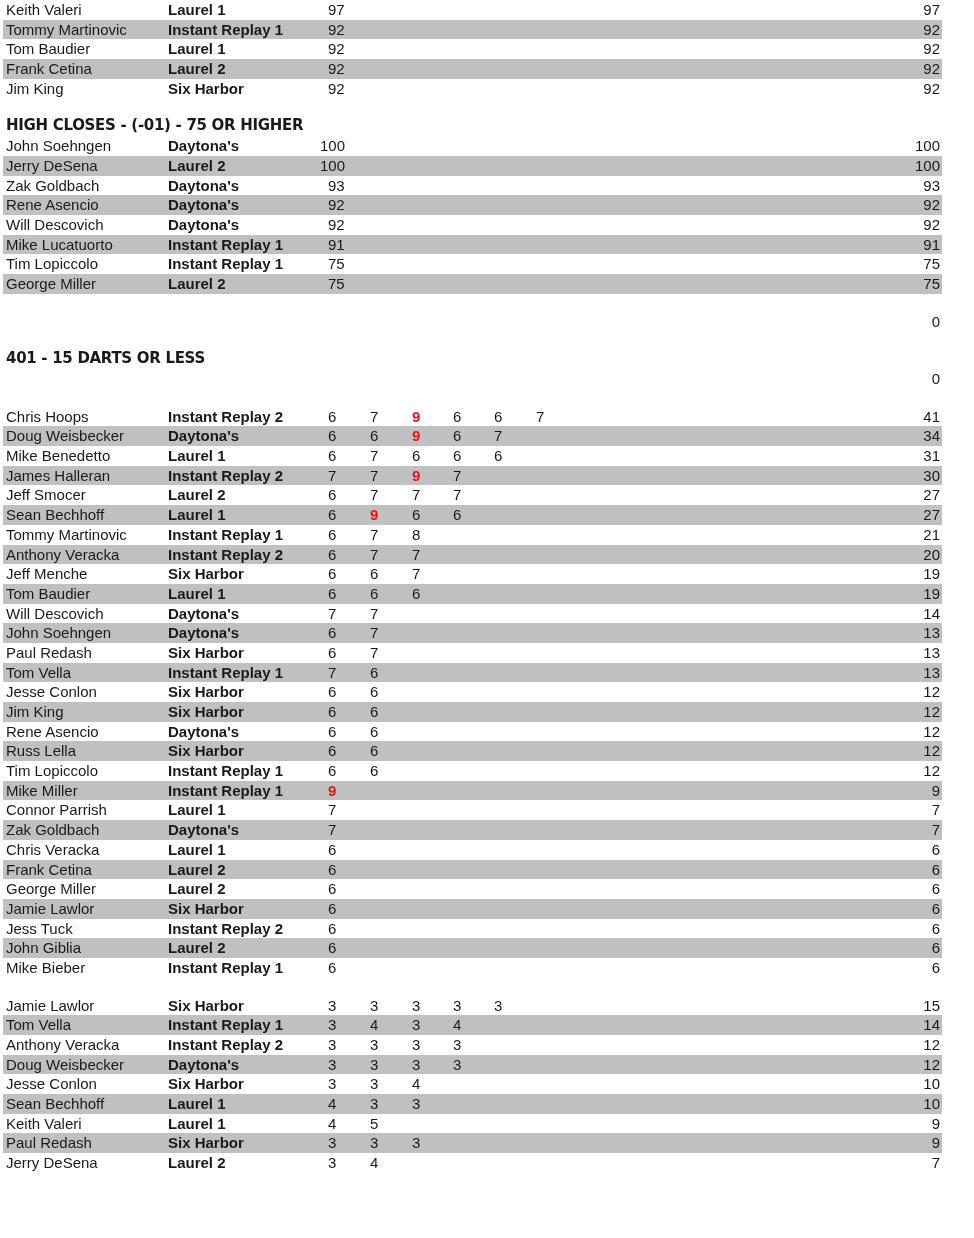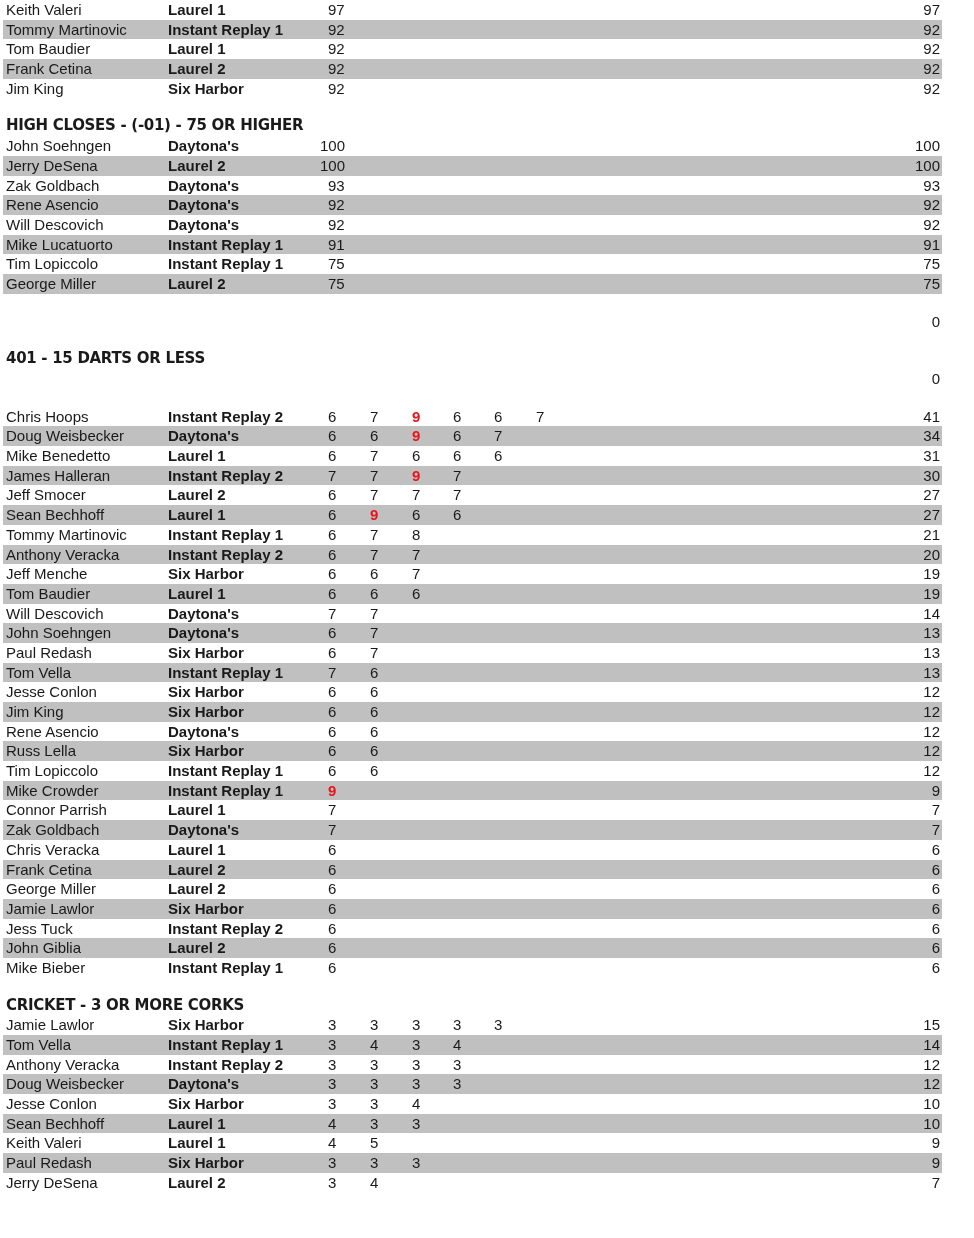--- a/index.html
+++ b/index.html
@@ -269,21 +269,21 @@
         <span class="total">12</span>
       </div>
       <div class="row">
         <span class="name">Tim Lopiccolo</span>
         <span class="team">Instant Replay 1</span>
         <span class="v" style="left: 325px;">6</span>
         <span class="v" style="left: 367px;">6</span>
         <span class="total">12</span>
       </div>
       <div class="row shade">
-        <span class="name">Mike Crowder</span>
+        <span class="name">Mike Miller</span>
         <span class="team">Instant Replay 1</span>
         <span class="v hl" style="left: 325px;">9</span>
         <span class="total">9</span>
       </div>
       <div class="row">
         <span class="name">Connor Parrish</span>
         <span class="team">Laurel 1</span>
         <span class="v" style="left: 325px;">7</span>
         <span class="total">7</span>
       </div>
@@ -331,21 +331,20 @@
       </div>
       <div class="row">
         <span class="name">Mike Bieber</span>
         <span class="team">Instant Replay 1</span>
         <span class="v" style="left: 325px;">6</span>
         <span class="total">6</span>
       </div>
     </div>
     <div class="section">
       <div class="spacer"></div>
-      <div class="heading">CRICKET - 3 OR MORE CORKS</div>
       <div class="row">
         <span class="name">Jamie Lawlor</span>
         <span class="team">Six Harbor</span>
         <span class="v" style="left: 325px;">3</span>
         <span class="v" style="left: 367px;">3</span>
         <span class="v" style="left: 409px;">3</span>
         <span class="v" style="left: 450px;">3</span>
         <span class="v" style="left: 491px;">3</span>
         <span class="total">15</span>
       </div>

